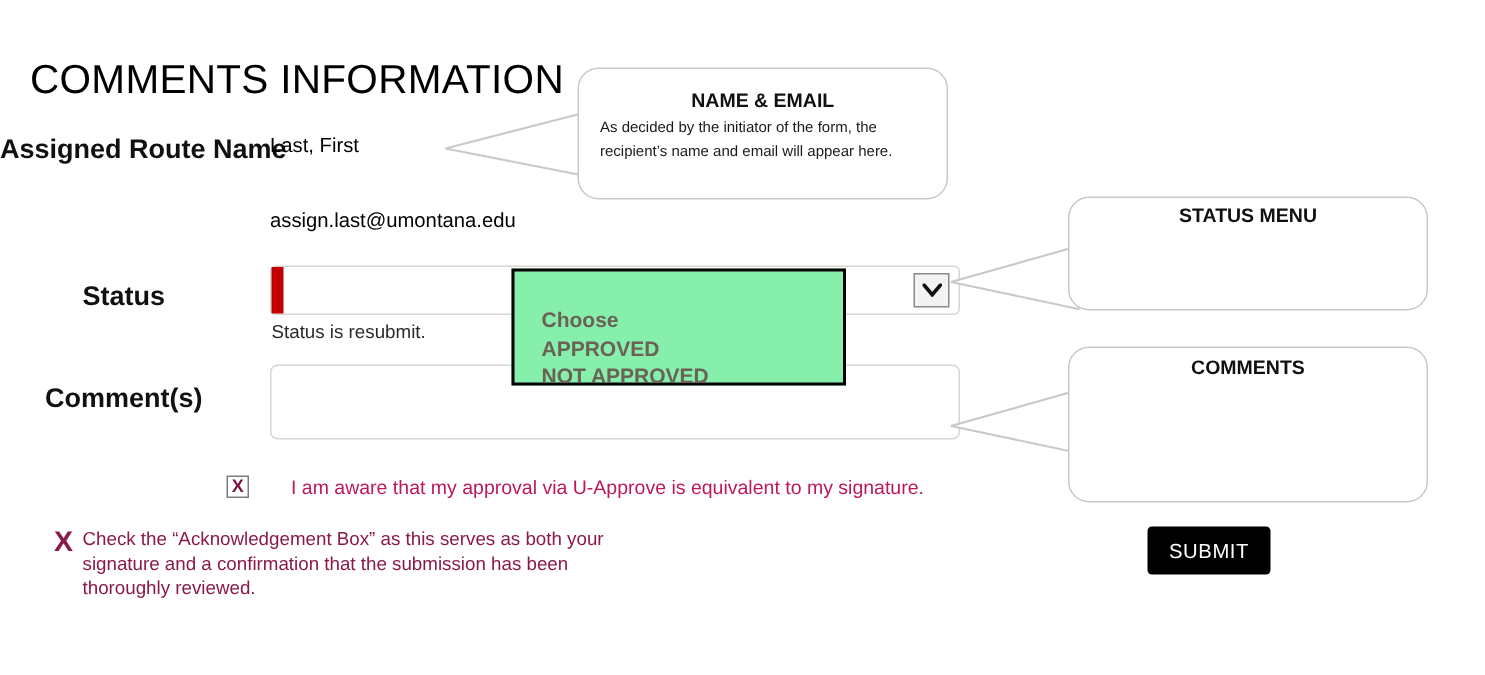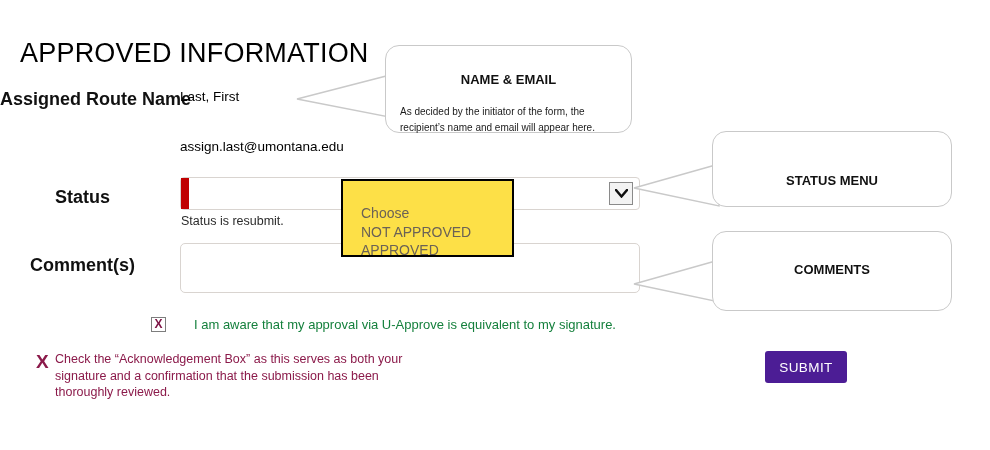--- a/index.html
+++ b/index.html
@@ -100,26 +100,27 @@
     font-size: 12.5px;
     color: #2b2b2b;
     white-space: nowrap;
   }
 
   
   #status-dropdown {
     position: absolute;
     left: 341px;
     top: 179px;
-    width: 173px;
+    width: 223px;
     height: 78px;
-    background: #fde047;
+    background: #86efac;
     border: 2px solid #000000;
     box-sizing: border-box;
     z-index: 40;
+    font-weight: bold;
   }
   #status-dropdown ul {
     list-style: none;
     margin: 0;
     padding: 23px 0 0 18px;
   }
   #status-dropdown li {
     font-size: 14px;
     line-height: 18.5px;
     color: #6b6256;
@@ -153,21 +154,21 @@
     font-weight: bold;
     line-height: 13px;
     text-align: center;
     color: #7c1244;
   }
   #ack-text {
     position: absolute;
     left: 194px;
     top: 317px;
     font-size: 13px;
-    color: #15803d;
+    color: #be185d;
     white-space: nowrap;
   }
 
   
   #annotation-x {
     position: absolute;
     left: 36px;
     top: 352px;
     font-size: 19px;
     font-weight: bold;
@@ -184,21 +185,21 @@
     color: #8b1a4a;
   }
 
   
   #submit-button {
     position: absolute;
     left: 765px;
     top: 351px;
     width: 82px;
     height: 32px;
-    background: #4c1d95;
+    background: #000000;
     border: none;
     border-radius: 3px;
     color: #ffffff;
     font-family: "Liberation Sans", sans-serif;
     font-size: 13.5px;
     letter-spacing: 0.4px;
     cursor: pointer;
   }
 
   
@@ -208,21 +209,21 @@
     border-radius: 14px;
     background: #ffffff;
     box-sizing: border-box;
     z-index: 30;
   }
   .callout-title {
     text-align: center;
     font-size: 13px;
     font-weight: bold;
     color: #111111;
-    margin: 17px;
+    margin: 4px;
   }
   .callout-body {
     font-size: 10px;
     line-height: 16.3px;
     color: #1a1a1a;
     margin: 2px 0 0 0;
   }
   .callout-tail {
     position: absolute;
     z-index: 29;
@@ -241,71 +242,71 @@
     top: 72px;
     width: 100px;
     height: 48px;
   }
 
   #callout-status {
     left: 712px;
     top: 131px;
     width: 240px;
     height: 76px;
-    padding: 24px 14px 0 14px;
+    padding: 0 14px 0 14px;
   }
   #tail-status {
     left: 632px;
     top: 162px;
     width: 88px;
     height: 46px;
   }
 
   #callout-comments {
     left: 712px;
     top: 231px;
     width: 240px;
-    height: 80px;
-    padding: 13px 14px 0 14px;
+    height: 104px;
+    padding: 1px 14px 0 14px;
   }
   #tail-comments {
     left: 632px;
     top: 258px;
     width: 88px;
     height: 46px;
   }
 </style>
 </head>
 <body>
 
 <div class="page">
 
-  <div id="page-title">APPROVED INFORMATION</div>
+  <div id="page-title">COMMENTS INFORMATION</div>
 
   <div class="form-label" id="label-route">Assigned Route Name</div>
   <div class="form-value" id="value-route">Last, First</div>
 
   <div class="form-value" id="value-email">assign.last@umontana.edu</div>
 
   <div class="form-label" id="label-status">Status</div>
   <div id="status-field">
     <div id="status-required-bar"></div>
     <div id="status-arrow-box">
       <svg width="13" height="9" viewBox="0 0 13 9" aria-hidden="true">
         <path d="M1 1 L6.5 7.5 L12 1" fill="none" stroke="#101010" stroke-width="2.4" stroke-linecap="square"></path>
       </svg>
     </div>
   </div>
   <div id="status-error">Status is resubmit.</div>
 
   <div id="status-dropdown">
     <ul>
       <li>Choose</li>
+      <li>APPROVED</li>
       <li>NOT APPROVED</li>
-      <li>APPROVED</li>
     </ul>
   </div>
 
   <div class="form-label" id="label-comment">Comment(s)</div>
   <div id="comments-field"></div>
 
   <div id="ack-checkbox">X</div>
   <div id="ack-text">I am aware that my approval via U-Approve is equivalent to my signature.</div>
 
   <div id="annotation-x">X</div>

